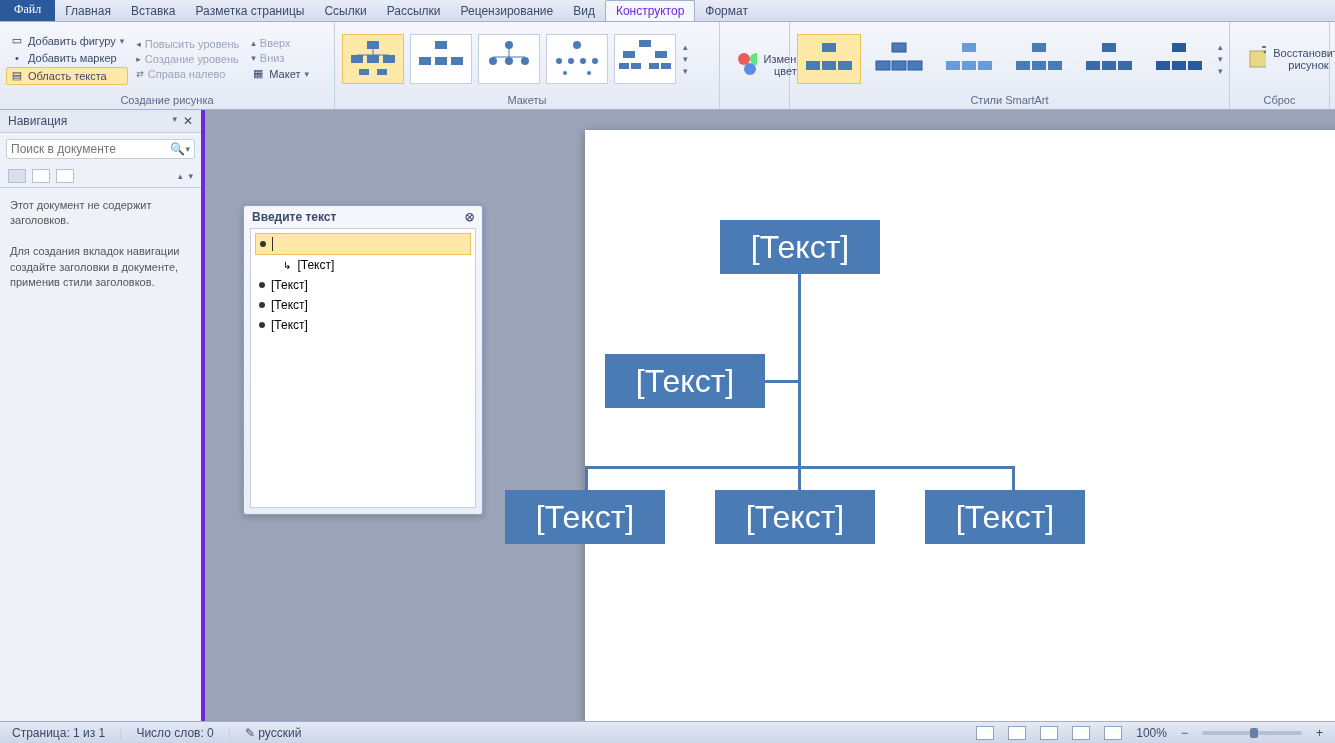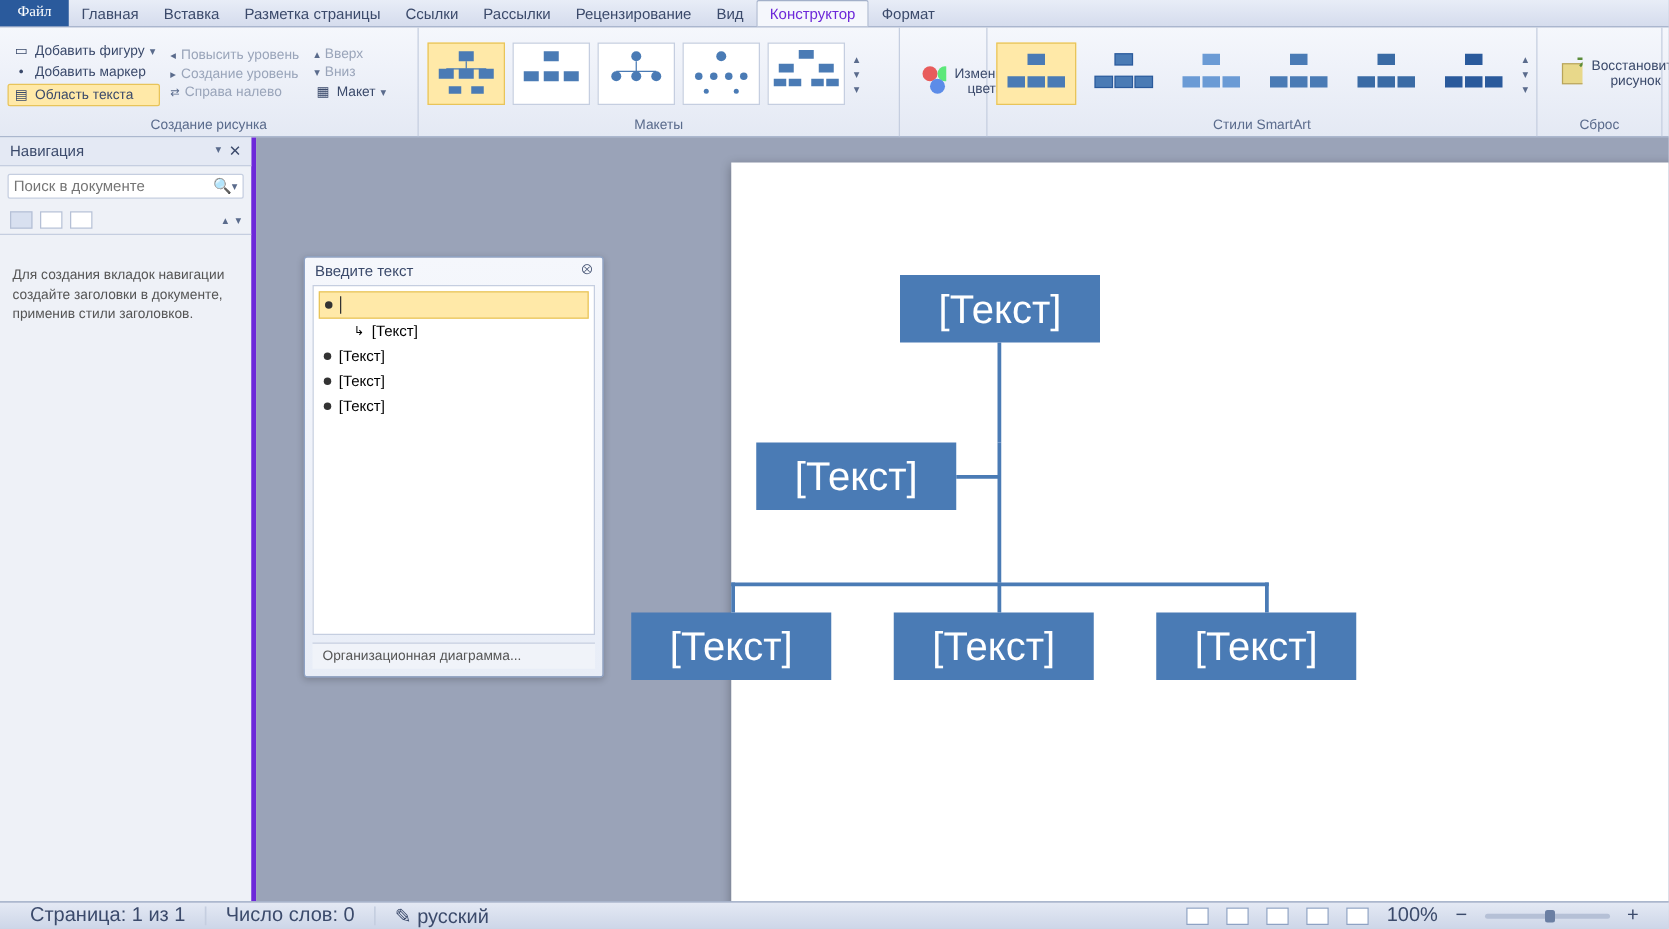--- a/index.html
+++ b/index.html
@@ -43,35 +43,35 @@
 .nav-search input { border: none; outline: none; flex: 1; font-size: 12px; }
 .nav-tabs { display: flex; gap: 6px; padding: 4px 8px; border-bottom: 1px solid #c5cee0; align-items: center; }
 .nav-tab-icon { width: 18px; height: 14px; border: 1px solid #b5c0d6; background: #fff; cursor: pointer; }
 .nav-body { padding: 10px; font-size: 11px; color: #555; line-height: 1.4; }
 
 .doc-area { flex: 1; background: #9aa3b8; position: relative; overflow: hidden; }
 .page { position: absolute; left: 380px; top: 20px; width: 810px; height: 700px; background: #fff; box-shadow: 0 2px 8px rgba(0,0,0,0.3); }
 
 
 .textpane { position: absolute; left: 243px; top: 205px; width: 240px; background: linear-gradient(#f5f7fc,#e8edf7); border: 1px solid #8ea2c4; border-radius: 3px; box-shadow: 0 2px 6px rgba(0,0,0,0.2); }
-.textpane-header { display: flex; justify-content: space-between; align-items: flex-start; padding: 4px 8px; font-size: 12px; color: #3b4a6b; font-weight: normal; }
+.textpane-header { display: flex; justify-content: space-between; align-items: flex-end; padding: 4px 8px; font-size: 12px; color: #3b4a6b; font-weight: bold; }
 .textpane-body { background: #fff; margin: 0 6px 6px 6px; border: 1px solid #c5cee0; padding: 4px; min-height: 280px; }
 .tp-item { display: flex; align-items: center; gap: 6px; padding: 3px 4px; font-size: 12px; }
 .tp-item.active { background: #ffe9a8; border: 1px solid #e8c45a; }
 .tp-item .bullet { width: 6px; height: 6px; background: #333; border-radius: 50%; }
 .tp-sub { margin-left: 24px; }
 .textpane-footer { background: #f0f3f9; padding: 4px 8px; font-size: 11px; color: #555; border-top: 1px solid #c5cee0; margin: 0 6px 6px 6px; }
 
 
 .smartart { position: absolute; left: 490px; top: 210px; width: 680px; height: 400px; }
 .sa-box { position: absolute; background: #4a7bb5; color: #fff; font-size: 32px; display: flex; align-items: center; justify-content: center; padding: 6px 14px; font-family: "Segoe UI Light", sans-serif; }
 .sa-line { position: absolute; background: #4a7bb5; }
 
 
-.statusbar { position: absolute; bottom: 0; left: 0; right: 0; height: 22px; background: linear-gradient(#e4e9f4,#cdd6e8); border-top: 1px solid #a3b0c9; display: flex; align-items: center; padding: 0 24px; font-size: 16px; color: #3b4a6b; gap: 14px; }
+.statusbar { position: absolute; bottom: 0; left: 0; right: 0; height: 22px; background: linear-gradient(#e4e9f4,#cdd6e8); border-top: 1px solid #a3b0c9; display: flex; align-items: center; padding: 0 12px; font-size: 12px; color: #3b4a6b; gap: 14px; }
 .statusbar .spacer { flex: 1; }
 .zoom-slider { width: 100px; height: 4px; background: #b5c0d6; position: relative; border-radius: 2px; }
 .zoom-slider .thumb { position: absolute; left: 48px; top: -3px; width: 8px; height: 10px; background: #6b7fa3; border-radius: 2px; }
 .view-btn { width: 18px; height: 14px; border: 1px solid #8ea2c4; background: #fff; cursor: pointer; }
 
 .chev { font-size: 9px; color: #5a6b8c; }
 </style>
 </head>
 <body>
 
@@ -309,21 +309,21 @@
     </div>
     <div class="nav-tabs">
       <div class="nav-tab-icon" style="background:#d8e0f0"></div>
       <div class="nav-tab-icon"></div>
       <div class="nav-tab-icon"></div>
       <span style="flex:1"></span>
       <span class="chev">▴</span>
       <span class="chev">▾</span>
     </div>
     <div class="nav-body">
-      <br>
+      <p>Этот документ не содержит заголовков.</p><br>
       <p>Для создания вкладок навигации создайте заголовки в документе, применив стили заголовков.</p>
     </div>
   </div>
 
   <div class="doc-area">
     <div class="page"></div>
   </div>
 </div>
 
 <div class="textpane">
@@ -346,21 +346,20 @@
       </div>
     <div class="tp-item">
         <span class="bullet"></span>
         <span>[Текст]</span>
       </div>
     <div class="tp-item">
         <span class="bullet"></span>
         <span>[Текст]</span>
       </div>
   </div>
-  <div class="textpane-footer">Организационная диаграмма...</div>
 </div>
 
 <div class="smartart">
   <div class="sa-box" style="left:230px;top:10px;width:160px;height:54px">[Текст]</div>
   <div class="sa-line" style="left:308px;top:64px;width:3px;height:80px"></div>
   <div class="sa-box" style="left:115px;top:144px;width:160px;height:54px">[Текст]</div>
   <div class="sa-line" style="left:275px;top:170px;width:34px;height:3px"></div>
   <div class="sa-line" style="left:308px;top:144px;width:3px;height:112px"></div>
   <div class="sa-line" style="left:95px;top:256px;width:430px;height:3px"></div>
   <div class="sa-line" style="left:95px;top:256px;width:3px;height:24px"></div>

